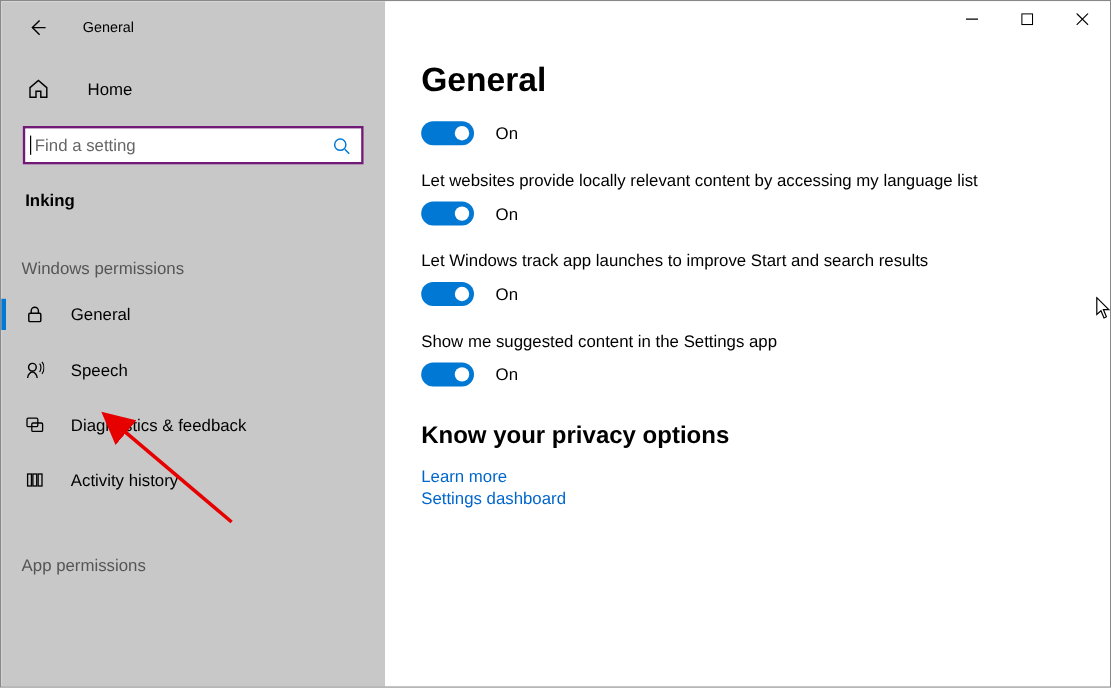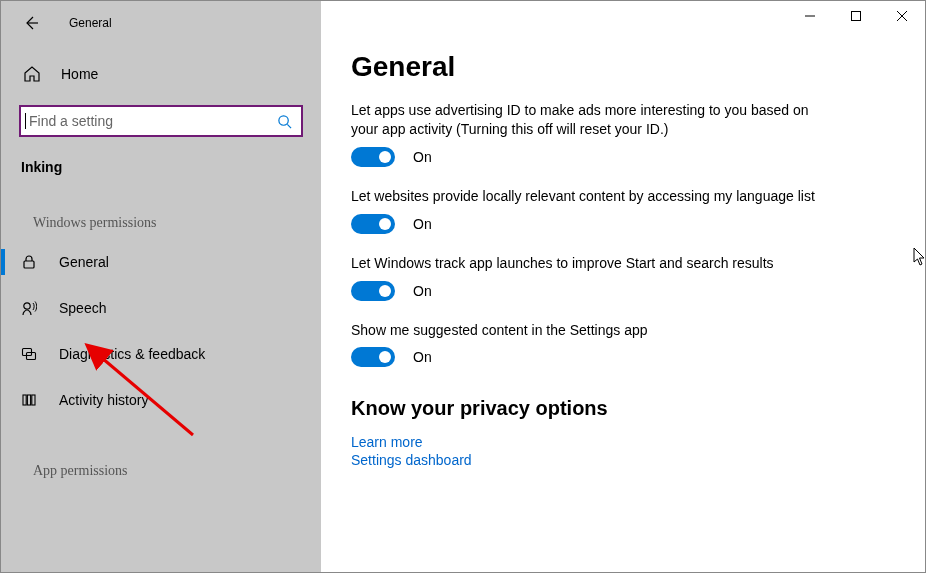--- a/index.html
+++ b/index.html
@@ -44,20 +44,21 @@
   .app-title {
     font-size: 12px;
     margin-left: 20px;
   }
   .home-row {
     display: flex;
     align-items: center;
     padding: 8px 20px 8px 22px;
     margin-top: 12px;
     cursor: default;
+    gap: 12px;
   }
   .home-row .icon { width: 20px; display:flex; align-items:center; }
   .home-row .label { margin-left: 18px; font-size: 14px; }
   .search-wrap {
     padding: 14px 18px 0 18px;
   }
   .search-box {
     width: 100%;
     height: 32px;
     border: 2px solid #701a75;
@@ -85,22 +86,21 @@
     justify-content: center;
   }
   .category-heading {
     font-weight: 600;
     font-size: 14px;
     padding: 22px 0 0 20px;
   }
   .group-label {
     font-size: 14px;
     color: #555;
-    padding: 40px 0 8px 32px;
-    font-family: Liberation Serif, serif;
+    padding: 40px 0 8px 17px;
   }
   .nav-item {
     display: flex;
     align-items: center;
     padding: 0 0 0 20px;
     height: 46px;
     cursor: default;
     position: relative;
   }
   .nav-item.selected::before {
@@ -300,21 +300,20 @@
             <line x1="0" y1="0" x2="10" y2="10" stroke="#000" stroke-width="1"></line>
             <line x1="10" y1="0" x2="0" y2="10" stroke="#000" stroke-width="1"></line>
           </svg>
       </div>
     </div>
 
     <h1 class="page-title">General</h1>
 
 
     <div class="setting-block">
-      <div class="setting-desc">Let apps use advertising ID to make ads more interesting to you based on your app activity (Turning this off will reset your ID.)</div>
       <div class="toggle-row">
         <div class="toggle">
             <div class="knob"></div>
           </div>
         <span class="toggle-state">On</span>
       </div>
     </div>
 
     <div class="setting-block">
       <div class="setting-desc">Let websites provide locally relevant content by accessing my language list</div>

